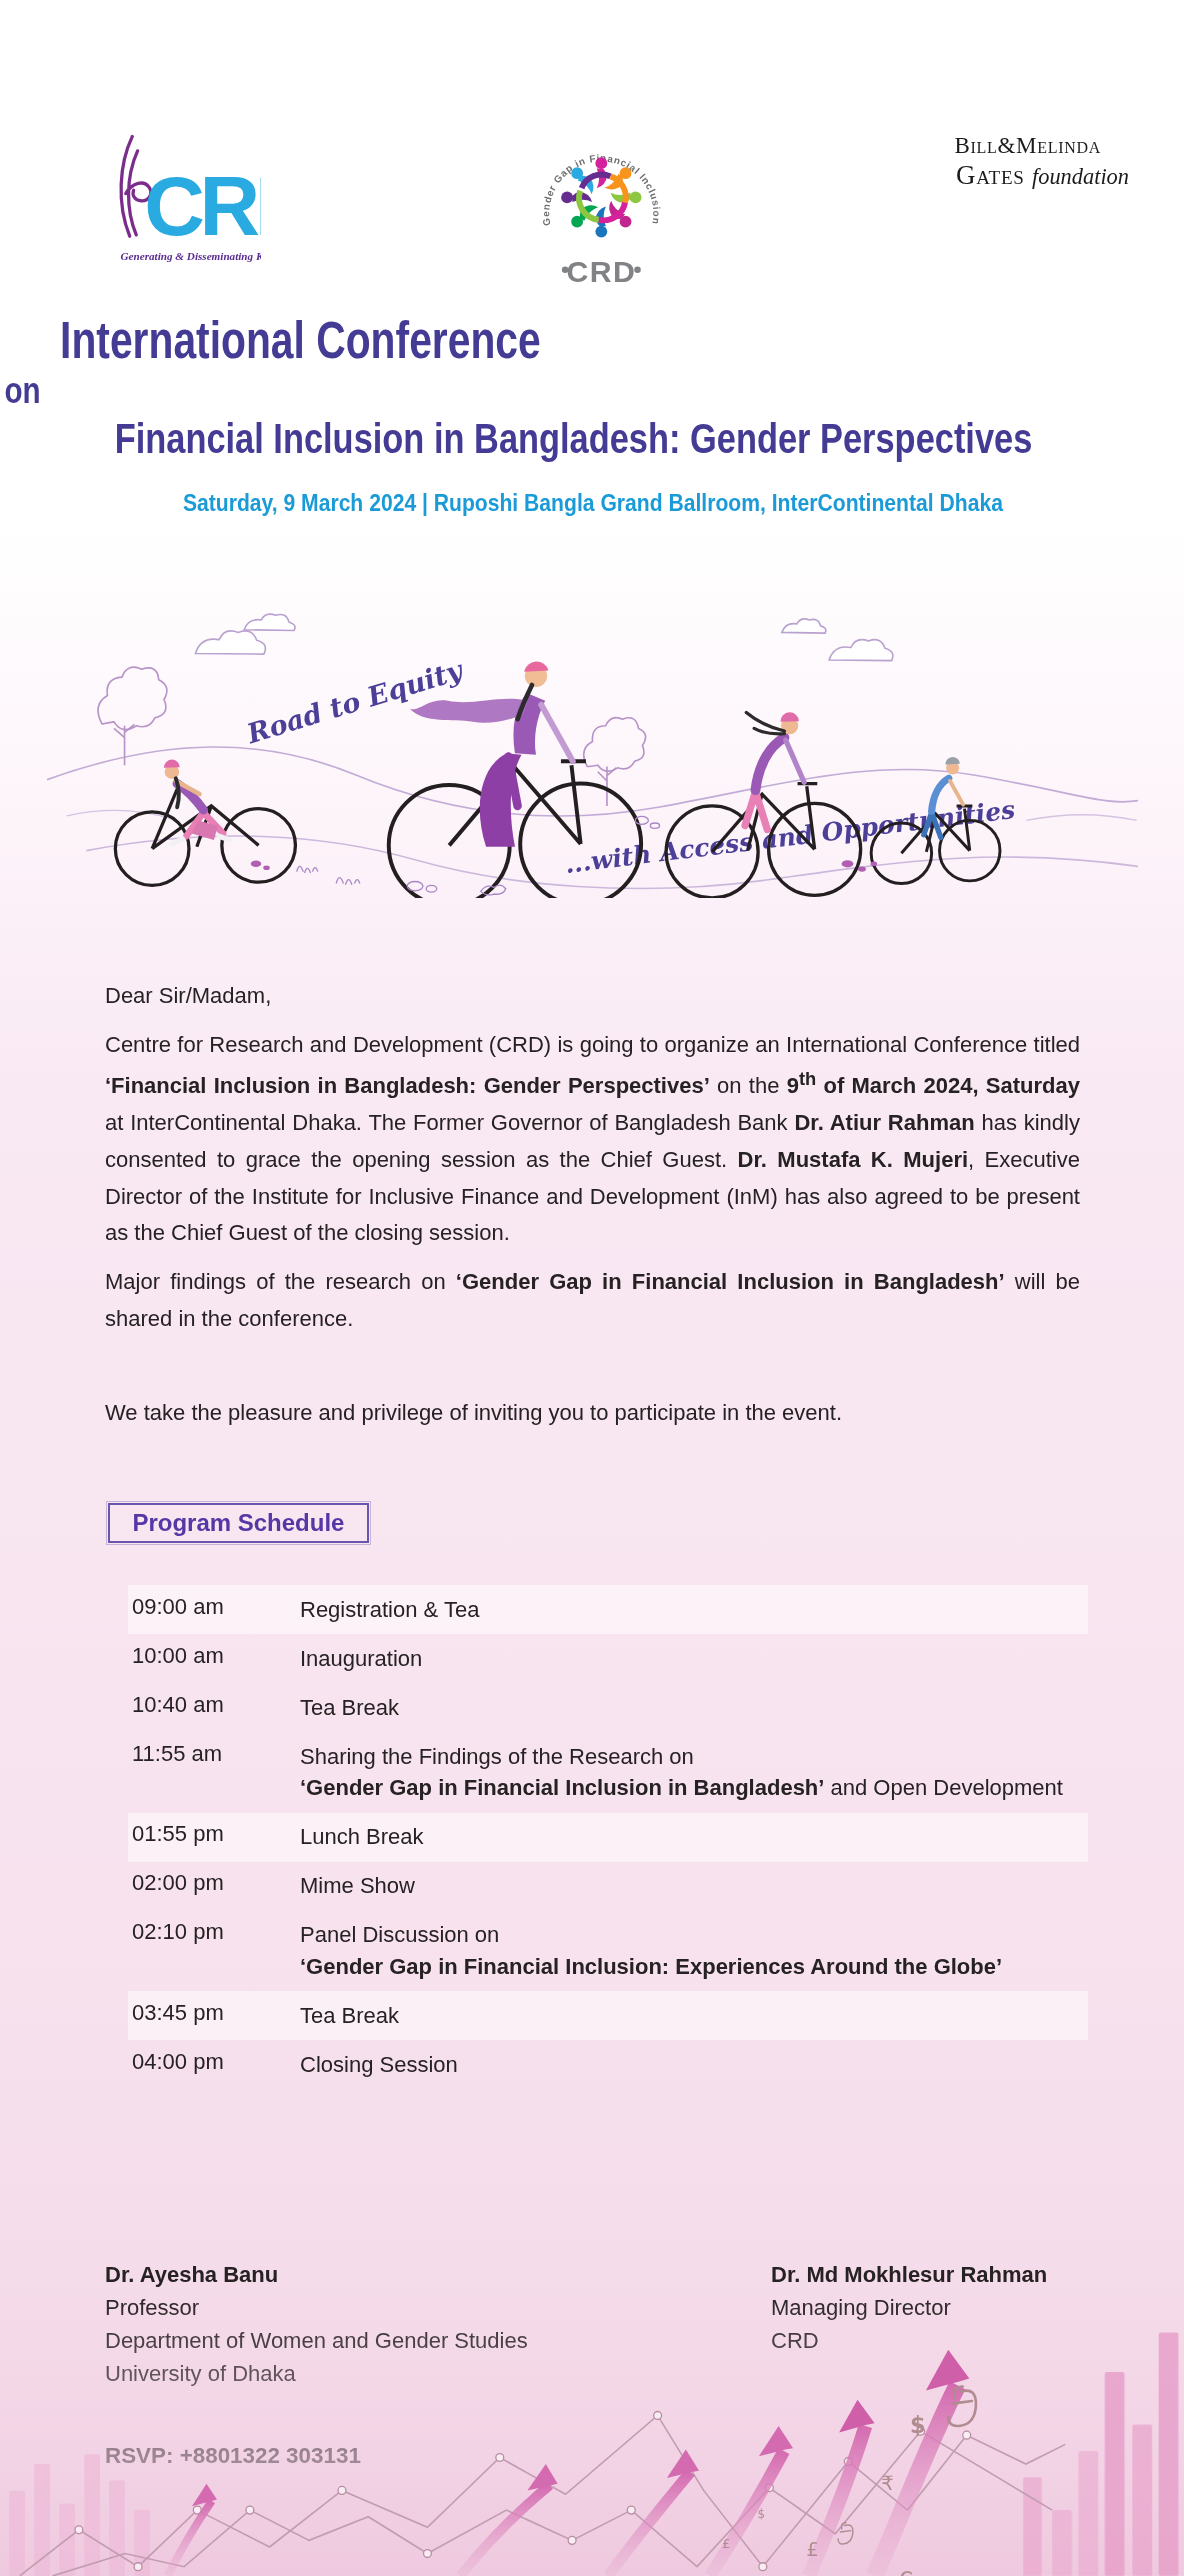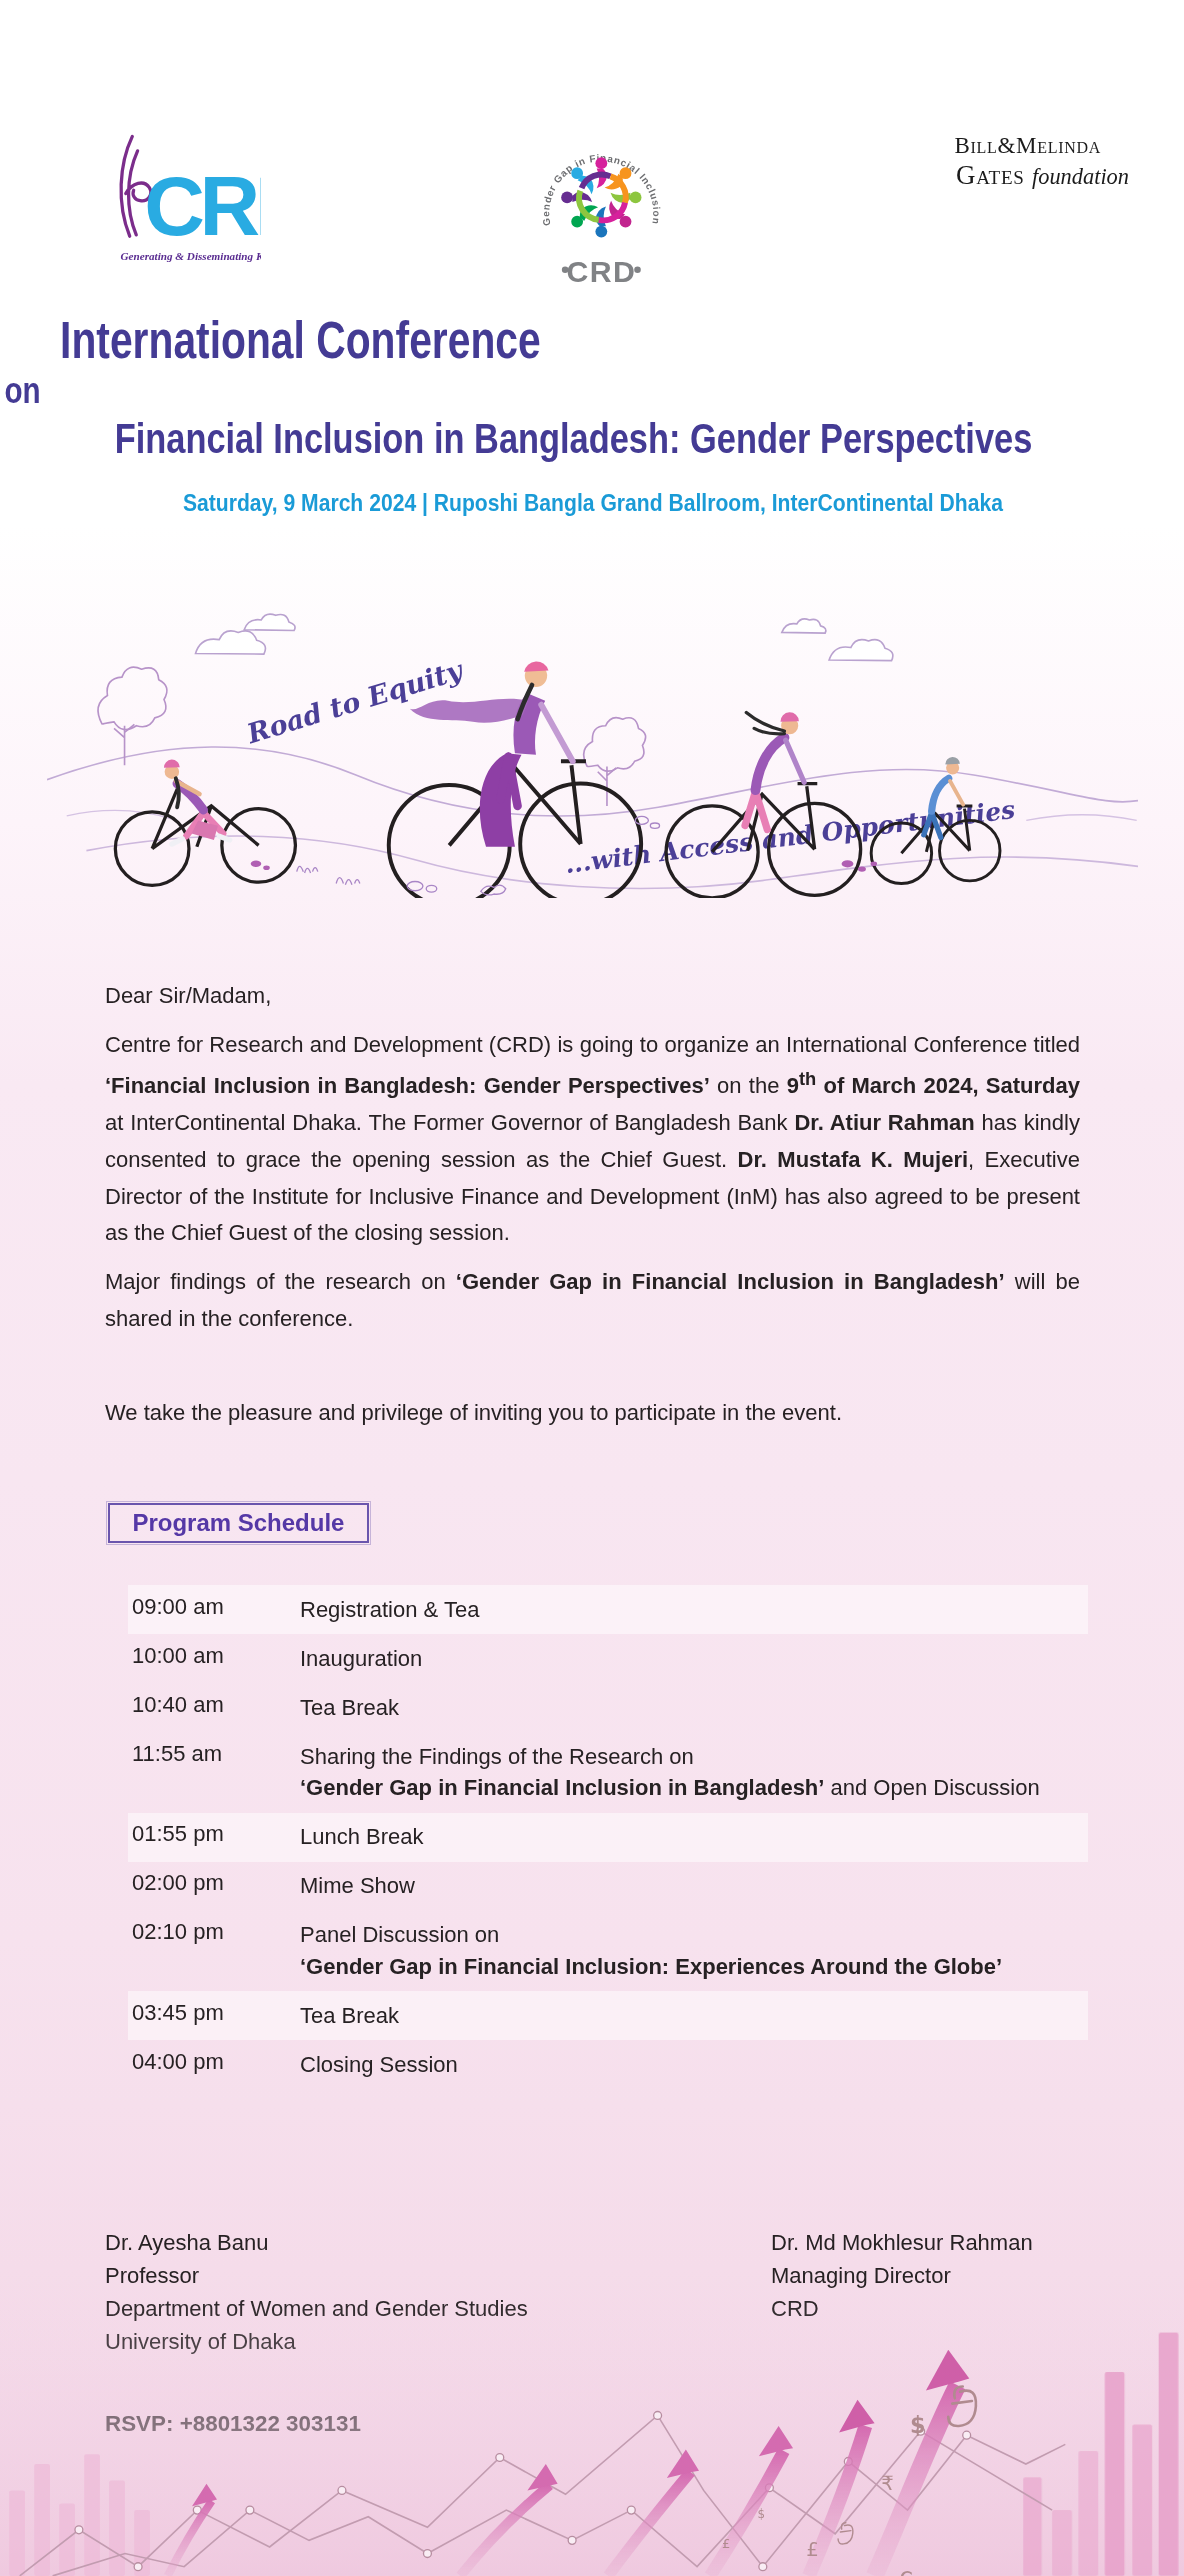--- a/index.html
+++ b/index.html
@@ -32,21 +32,21 @@
   
   .sched-head{display:inline-block; margin:60px 0 0 108px; border:2px solid #6a55ad; outline:0.7px solid rgba(106,85,173,.35); outline-offset:1.3px;
     padding:4px 22.4px; font-size:24px; font-weight:bold; color:#5538a6; background:transparent;}
   .sched{margin:42px 0 0 128px; width:960px; font-size:22px;}
   .srow{display:grid; grid-template-columns:168px 1fr; padding:8.5px 0 8.5px 4px; align-items:start;}
   .srow.hl{background:rgba(255,255,255,.5);}
   .srow .time{white-space:nowrap;}
   .srow .desc div{line-height:1.45;}
   
   .signs{width:975px; margin:137px auto 0; display:flex; justify-content:space-between; font-size:22px; line-height:1.5;}
-  .sig .name{font-weight:normal;}
+  .sig .name{font-weight:bold;margin-top:32px;}
   .sig-right{width:309px;}
   .rsvp{width:975px; margin:53px auto 0; font-size:22.4px; font-weight:bold;}
   
   .deco{position:absolute; left:0; bottom:0; width:1185px; height:283px; pointer-events:none;}
 </style>
 </head>
 <body>
 
 <div class="page">
 
@@ -255,21 +255,21 @@
       <div class="srow">
         <div class="time">10:40 am</div>
         <div class="desc">
           <div><span>Tea Break</span></div>
         </div>
       </div>
       <div class="srow">
         <div class="time">11:55 am</div>
         <div class="desc">
           <div><span>Sharing the Findings of the Research on</span></div>
-          <div><span style="font-weight: bold;">‘Gender Gap in Financial Inclusion in Bangladesh’</span><span> and Open Discussion</span></div>
+          <div><span style="font-weight: bold;">‘Gender Gap in Financial Inclusion in Bangladesh’</span><span> and Open Development</span></div>
         </div>
       </div>
       <div class="srow hl">
         <div class="time">01:55 pm</div>
         <div class="desc">
           <div><span>Lunch Break</span></div>
         </div>
       </div>
       <div class="srow">
         <div class="time">02:00 pm</div>

